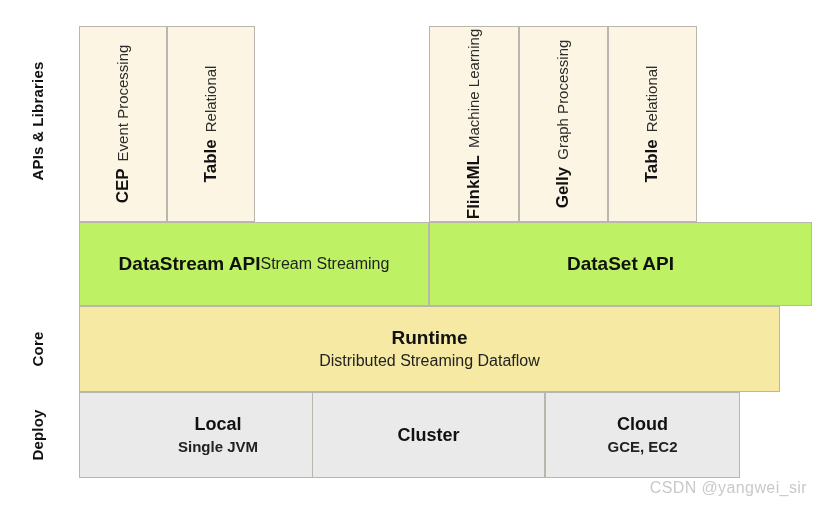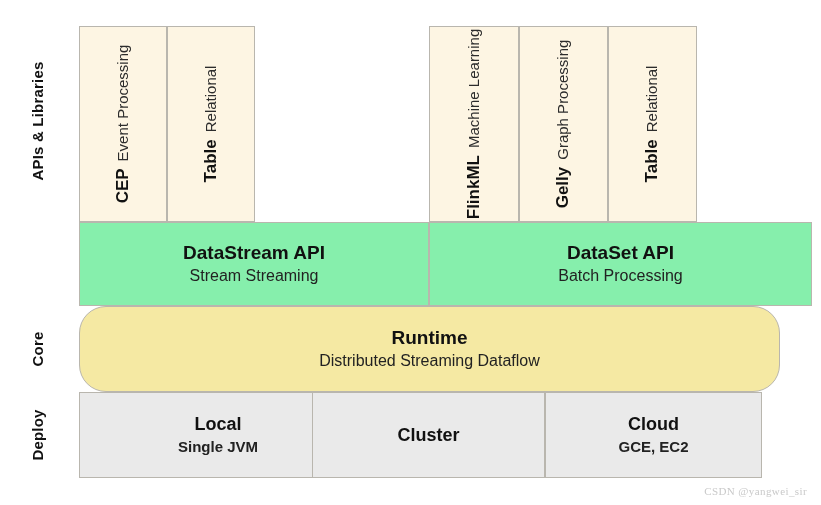--- a/index.html
+++ b/index.html
@@ -65,41 +65,40 @@
     color: #111111;
   }
   .lib-sub {
     font-weight: normal;
     font-size: 15px;
     color: #2c2c2c;
   }
 
   
   .api {
-    background: #86efac;
-    flex-direction: column;
+    background: #bef264;
+    flex-direction: row;
   }
   .api-title {
     font-weight: bold;
     font-size: 19px;
     color: #111111;
     line-height: 1.25;
   }
   .api-sub {
     font-weight: normal;
     font-size: 16px;
     color: #222222;
     line-height: 1.35;
   }
 
   
   .core {
     background: #f5e9a3;
     flex-direction: column;
-    border-radius: 27px;
   }
   .core-title {
     font-weight: bold;
     font-size: 19px;
     color: #111111;
     line-height: 1.25;
   }
   .core-sub {
     font-weight: normal;
     font-size: 16px;
@@ -123,23 +122,23 @@
     font-size: 15px;
     color: #222222;
     line-height: 1.4;
   }
 
   
   #watermark {
     position: absolute;
     right: 14px;
     bottom: 8px;
-    font-size: 11px;
+    font-size: 16px;
     color: #c9c9c9;
-    font-family: Liberation Serif, serif;
+    font-family: Liberation Sans, sans-serif;
     letter-spacing: 0.4px;
     user-select: none;
   }
 </style>
 </head>
 <body>
 
 <div id="stack">
 
   <div class="row-label" style="left:-42px; top:110px; width:160px; height:22px; line-height:22px;">APIs &amp; Libraries</div>
@@ -183,37 +182,36 @@
     </div>
   </div>
 
   <div class="box api" style="left:79px; top:222px; width:350px; height:84px;">
     <div class="api-title">DataStream API</div>
     <div class="api-sub">Stream Streaming</div>
   </div>
 
   <div class="box api" style="left:429px; top:222px; width:383px; height:84px;">
     <div class="api-title">DataSet API</div>
-    <div class="api-sub">Batch Processing</div>
   </div>
 
   <div class="box core" style="left:79px; top:306px; width:701px; height:86px;">
     <div class="core-title">Runtime</div>
     <div class="core-sub">Distributed Streaming Dataflow</div>
   </div>
 
   <div class="box deploy" style="left:79px; top:392px; width:278px; height:86px;">
     <div class="deploy-title">Local</div>
     <div class="deploy-sub">Single JVM</div>
   </div>
 
   <div class="box deploy" style="left:312px; top:392px; width:233px; height:86px;">
     <div class="deploy-title">Cluster</div>
   </div>
 
-  <div class="box deploy" style="left:545px; top:392px; width:217px; height:86px;">
+  <div class="box deploy" style="left:545px; top:392px; width:195px; height:86px;">
     <div class="deploy-title">Cloud</div>
     <div class="deploy-sub">GCE, EC2</div>
   </div>
 
   <div id="watermark">CSDN @yangwei_sir</div>
 
 </div>
 
 </body></html>

